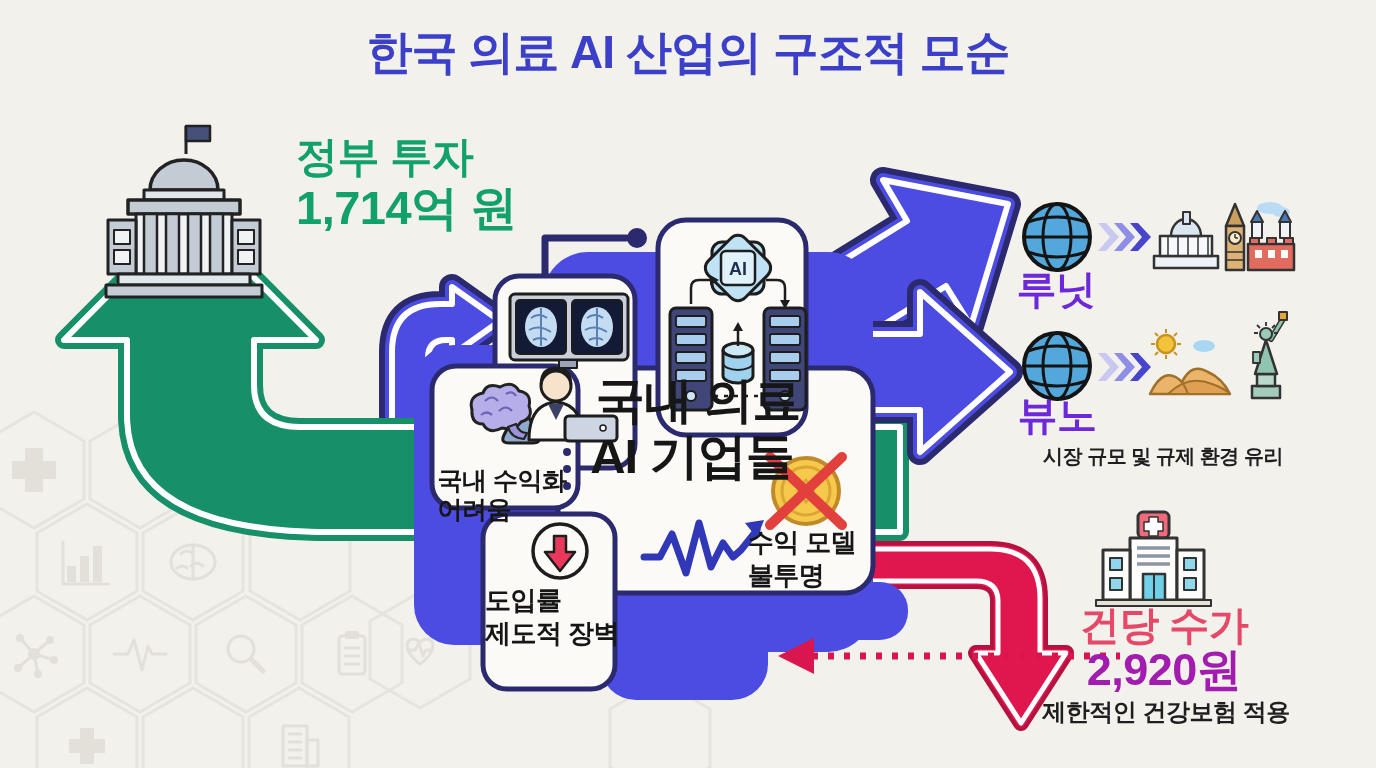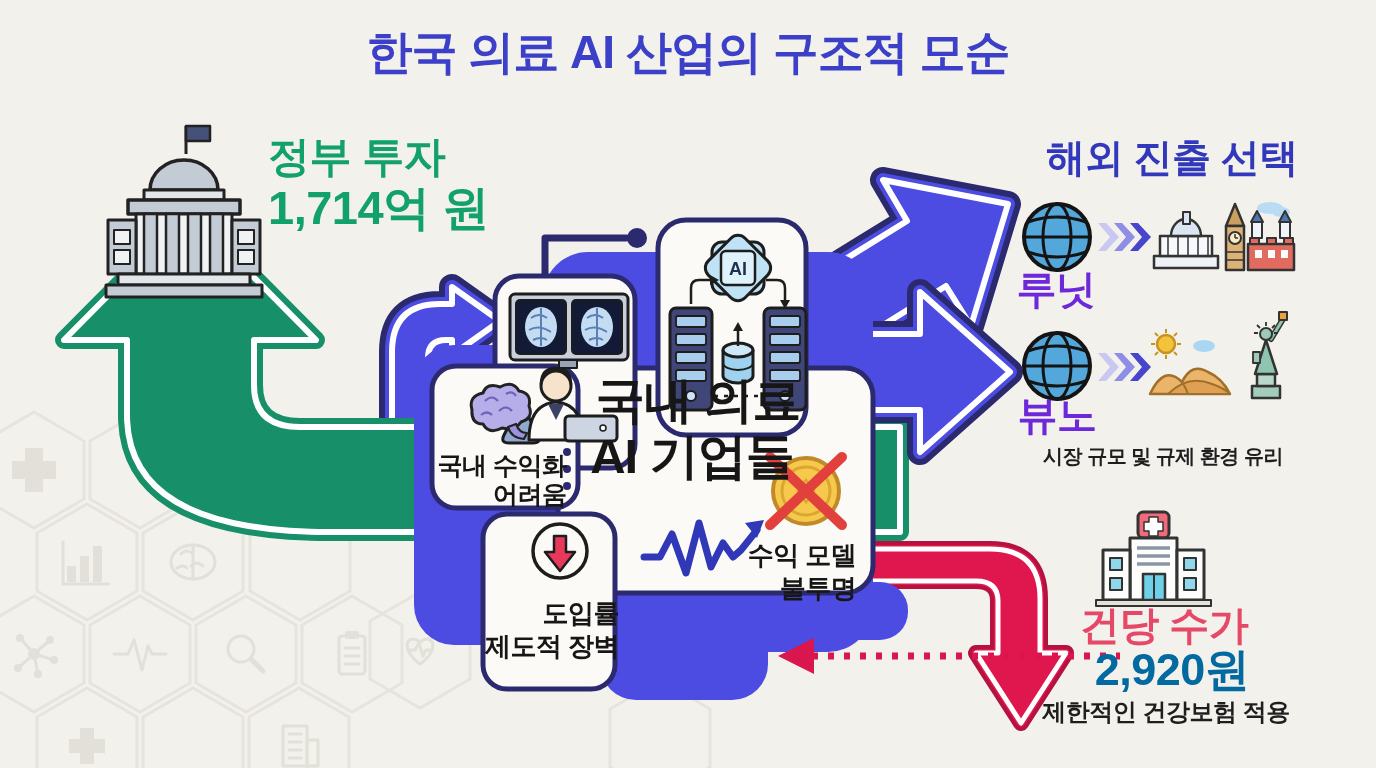--- a/index.html
+++ b/index.html
@@ -1,37 +1,37 @@
 <!DOCTYPE html>
 <html><head>
 <meta charset="utf-8">
 <style>
   html,body{margin:0;padding:0;background:#ffffff;}
   .stage{
     position:relative;width:1376px;height:768px;overflow:hidden;
     background:#f3f1ec;font-family:"Liberation Sans", sans-serif;
   }
   .stage svg.layer{position:absolute;left:0;top:0;}
-  .lbl{position:absolute;font-weight:800;white-space:nowrap;text-align:right;
+  .lbl{position:absolute;font-weight:800;white-space:nowrap;text-align:left;
        transform:translateX(-50%);line-height:1.15;letter-spacing:-0.5px;}
   .lbl-left{position:absolute;font-weight:800;white-space:nowrap;text-align:right;
-       line-height:1.1;letter-spacing:-0.5px;}
+       line-height:1.1;letter-spacing:-0.5px;margin-left:28px;}
   .title{font-size:46px;color:#3c40c8;letter-spacing:-1px;}
   .gov-label{font-size:42px;color:#12a06b;}
   .gov-amount{font-size:47px;color:#12a06b;}
   .gov-sub{font-size:25px;color:#1e1e1e;font-weight:700;}
   .comp-title{font-size:49px;color:#161616;letter-spacing:-1px;padding-left:40px;}
   .small-ink{font-size:25px;color:#161616;}
-  .mid-ink{font-size:26px;color:#161616;line-height:1.25;margin-top:13px;}
+  .mid-ink{font-size:26px;color:#161616;line-height:1.25;}
   .overseas-title{font-size:39px;color:#3238bc;}
   .company-name{font-size:40px;color:#6d28d9;font-family:Liberation Mono, monospace;}
   .dest-name{font-size:30px;color:#161616;}
   .note{font-size:20px;color:#1e1e1e;font-weight:700;}
   .fee-label{font-size:40px;color:#e64868;}
-  .fee-amount{font-size:45px;color:#0369a1;margin-left:8px;}
+  .fee-amount{font-size:45px;color:#a21caf;}
   .fee-sub{font-size:24px;color:#1e1e1e;font-weight:700;}
 
   
   .g1{fill:#178f68;stroke:#178f68;stroke-width:18;stroke-linejoin:round;}
   .g2{fill:none;stroke:#ffffff;stroke-width:6;stroke-linejoin:round;}
   .b1{fill:#2b2a6e;stroke:#2b2a6e;stroke-width:26;stroke-linejoin:round;}
   .b2{fill:#4c4ce2;stroke:#4c4ce2;stroke-width:14;stroke-linejoin:round;}
   .b3{fill:none;stroke:#ffffff;stroke-width:6;stroke-linejoin:round;}
   .r1{fill:#b5123f;stroke:#b5123f;stroke-width:16;stroke-linejoin:round;}
   .r2{fill:#e0174f;stroke:#e0174f;stroke-width:8;stroke-linejoin:round;}
@@ -377,36 +377,35 @@
 </svg>
 
 <div class="lbl title" style="left:688px;top:26px;">한국 의료 AI 산업의 구조적 모순</div>
 
 <div class="lbl-left gov-label" style="left:268px;top:134px;">정부 투자</div>
 <div class="lbl-left gov-amount" style="left:268px;top:182px;">1,714억 원</div>
 
 <div class="lbl comp-title" style="left:678px;top:372px;">국내 의료</div>
 <div class="lbl comp-title" style="left:672px;top:428px;">AI 기업들</div>
 
-<div class="lbl small-ink" style="left:502px;top:451px;">
+<div class="lbl small-ink" style="left:502px;top:466px;">
   <div>국내 수익화</div>
   <div>어려움</div>
 </div>
 
 <div class="lbl mid-ink" style="left:552px;top:584px;">
   <div>도입률</div>
   <div>제도적 장벽</div>
 </div>
 
 <div class="lbl mid-ink" style="left:802px;top:526px;">
   <div>수익 모델</div>
   <div>불투명</div>
 </div>
 
-<div class="lbl overseas-title" style="left:1172px;top:136px;">해외 진출 선택</div>
 <div class="lbl company-name" style="left:1056px;top:270px;">루닛</div>
 <div class="lbl company-name" style="left:1057px;top:396px;">뷰노</div>
 <div class="lbl note" style="left:1163px;top:445px;">시장 규모 및 규제 환경 유리</div>
 
 <div class="lbl fee-label" style="left:1164px;top:602px;">건당 수가</div>
 <div class="lbl fee-amount" style="left:1164px;top:644px;">2,920원</div>
 <div class="lbl fee-sub" style="left:1166px;top:698px;">제한적인 건강보험 적용</div>
 
 </div>
 

